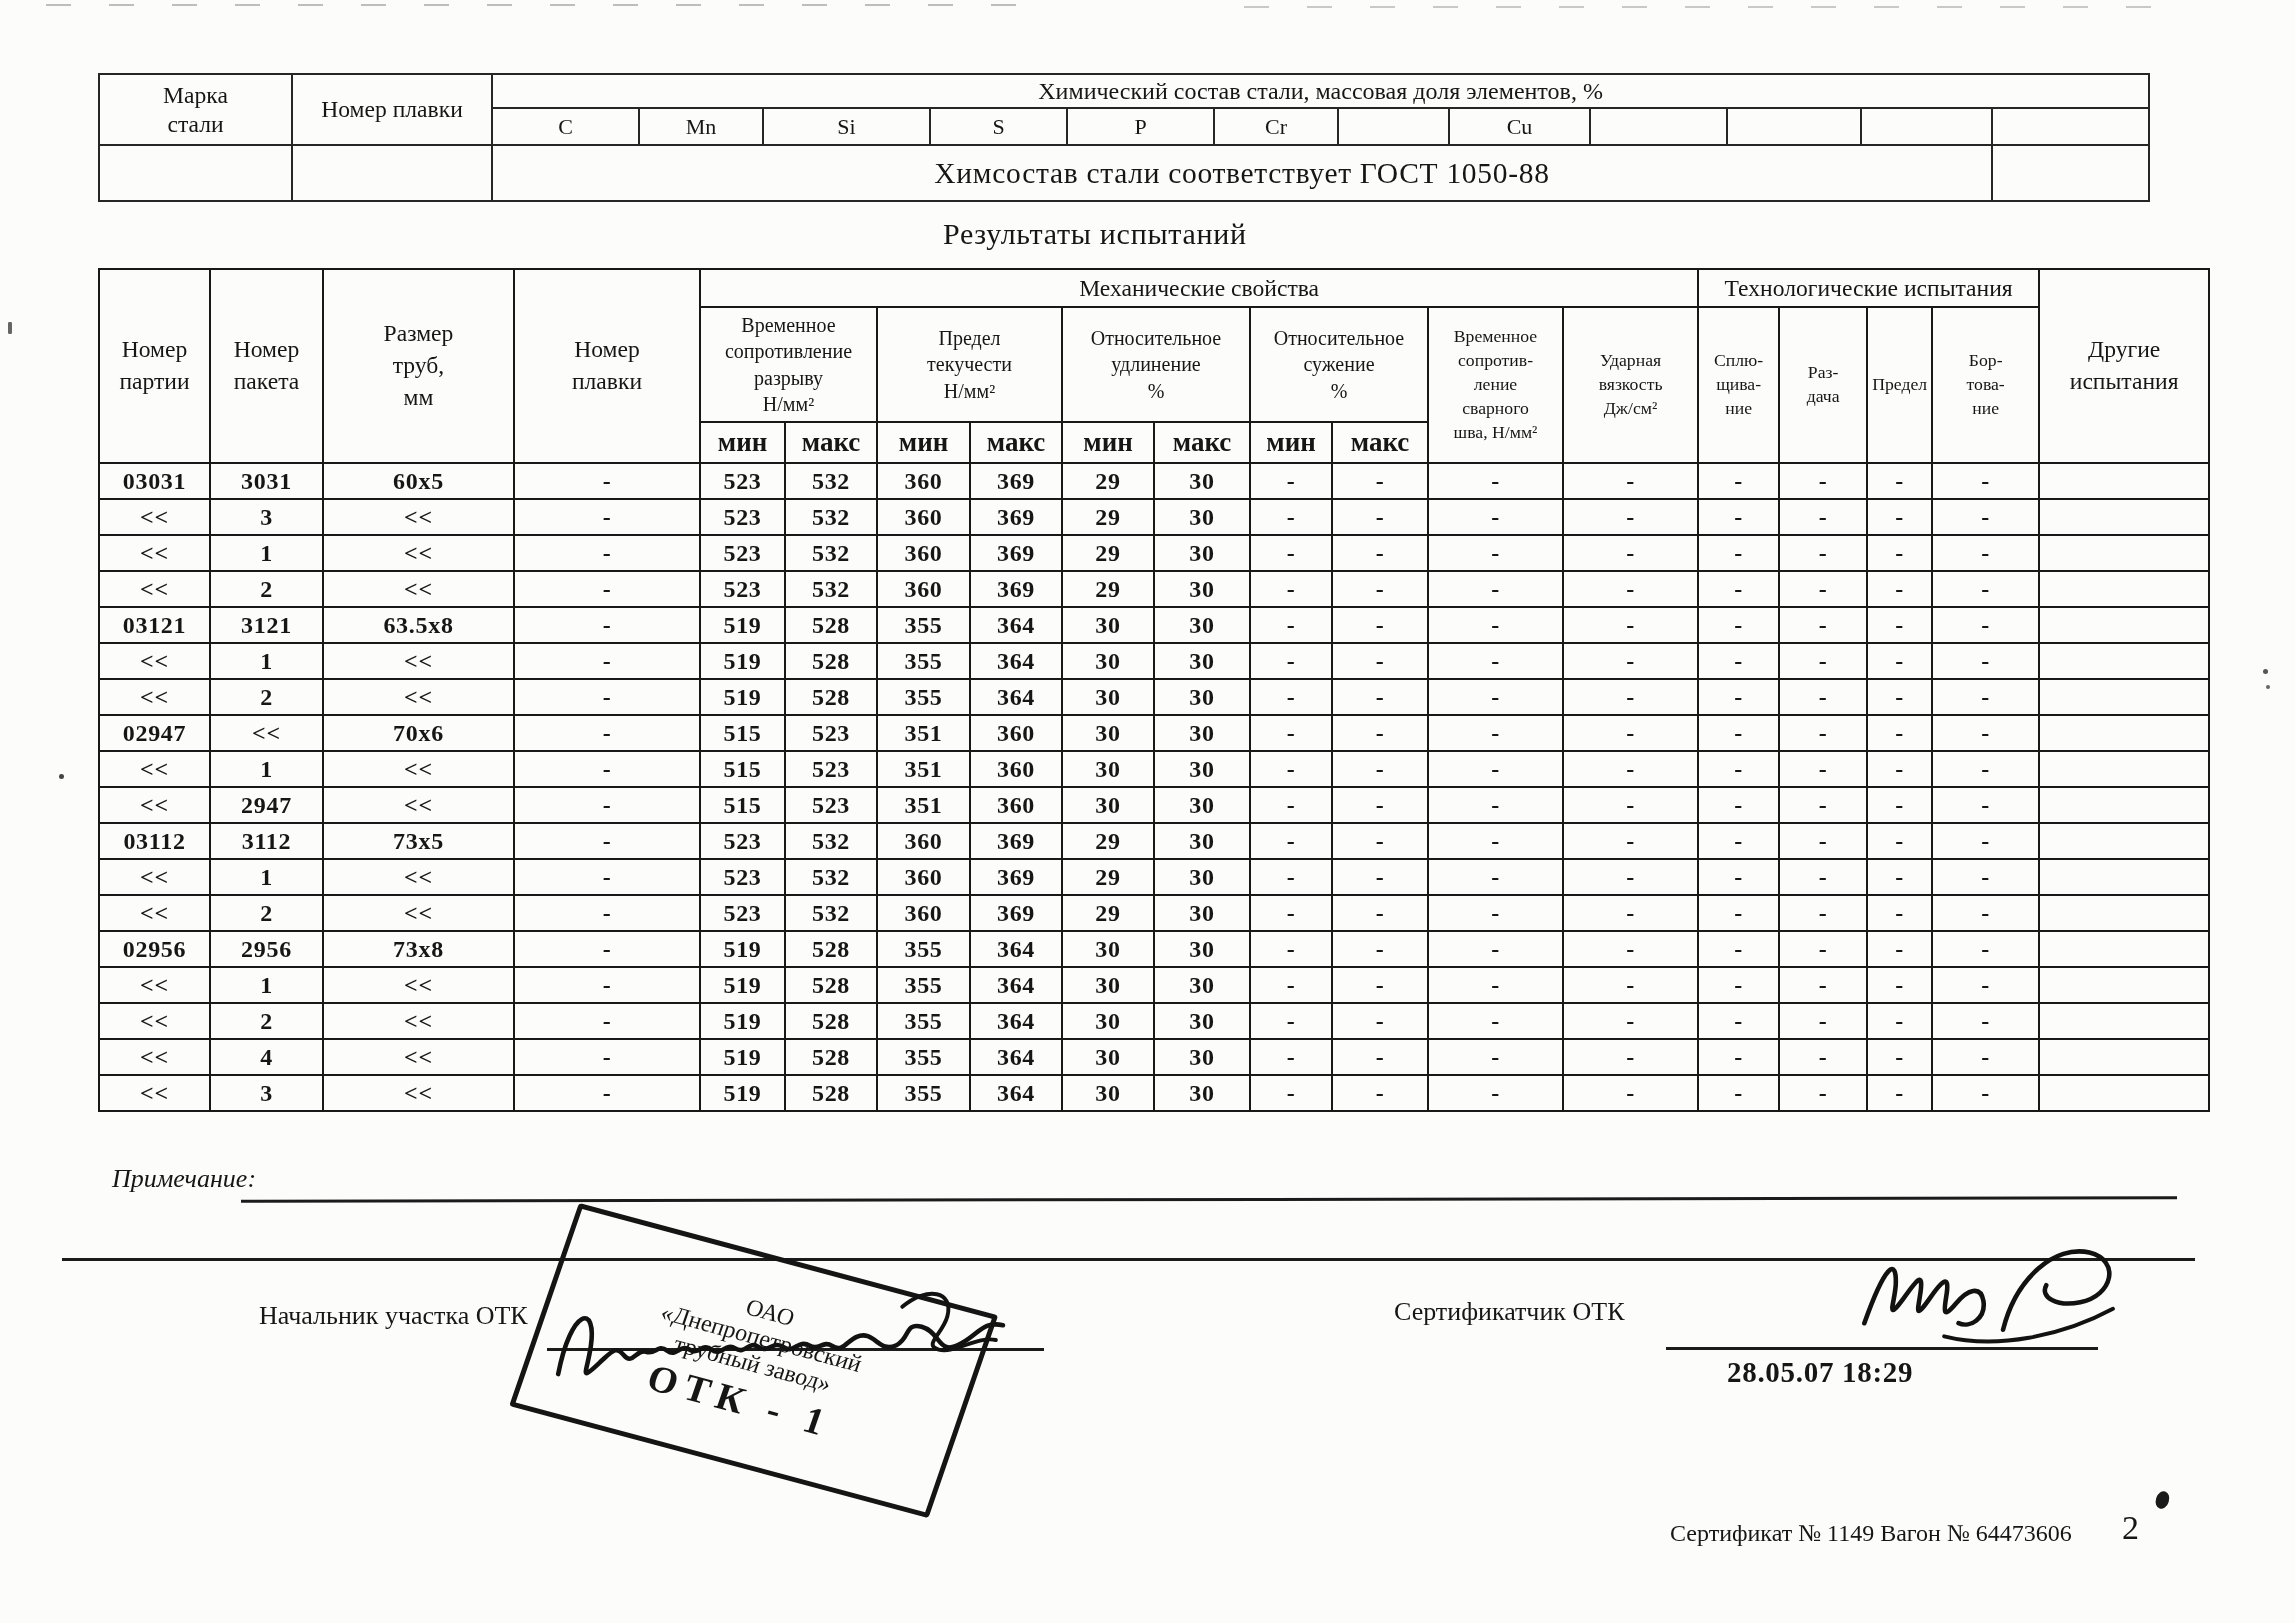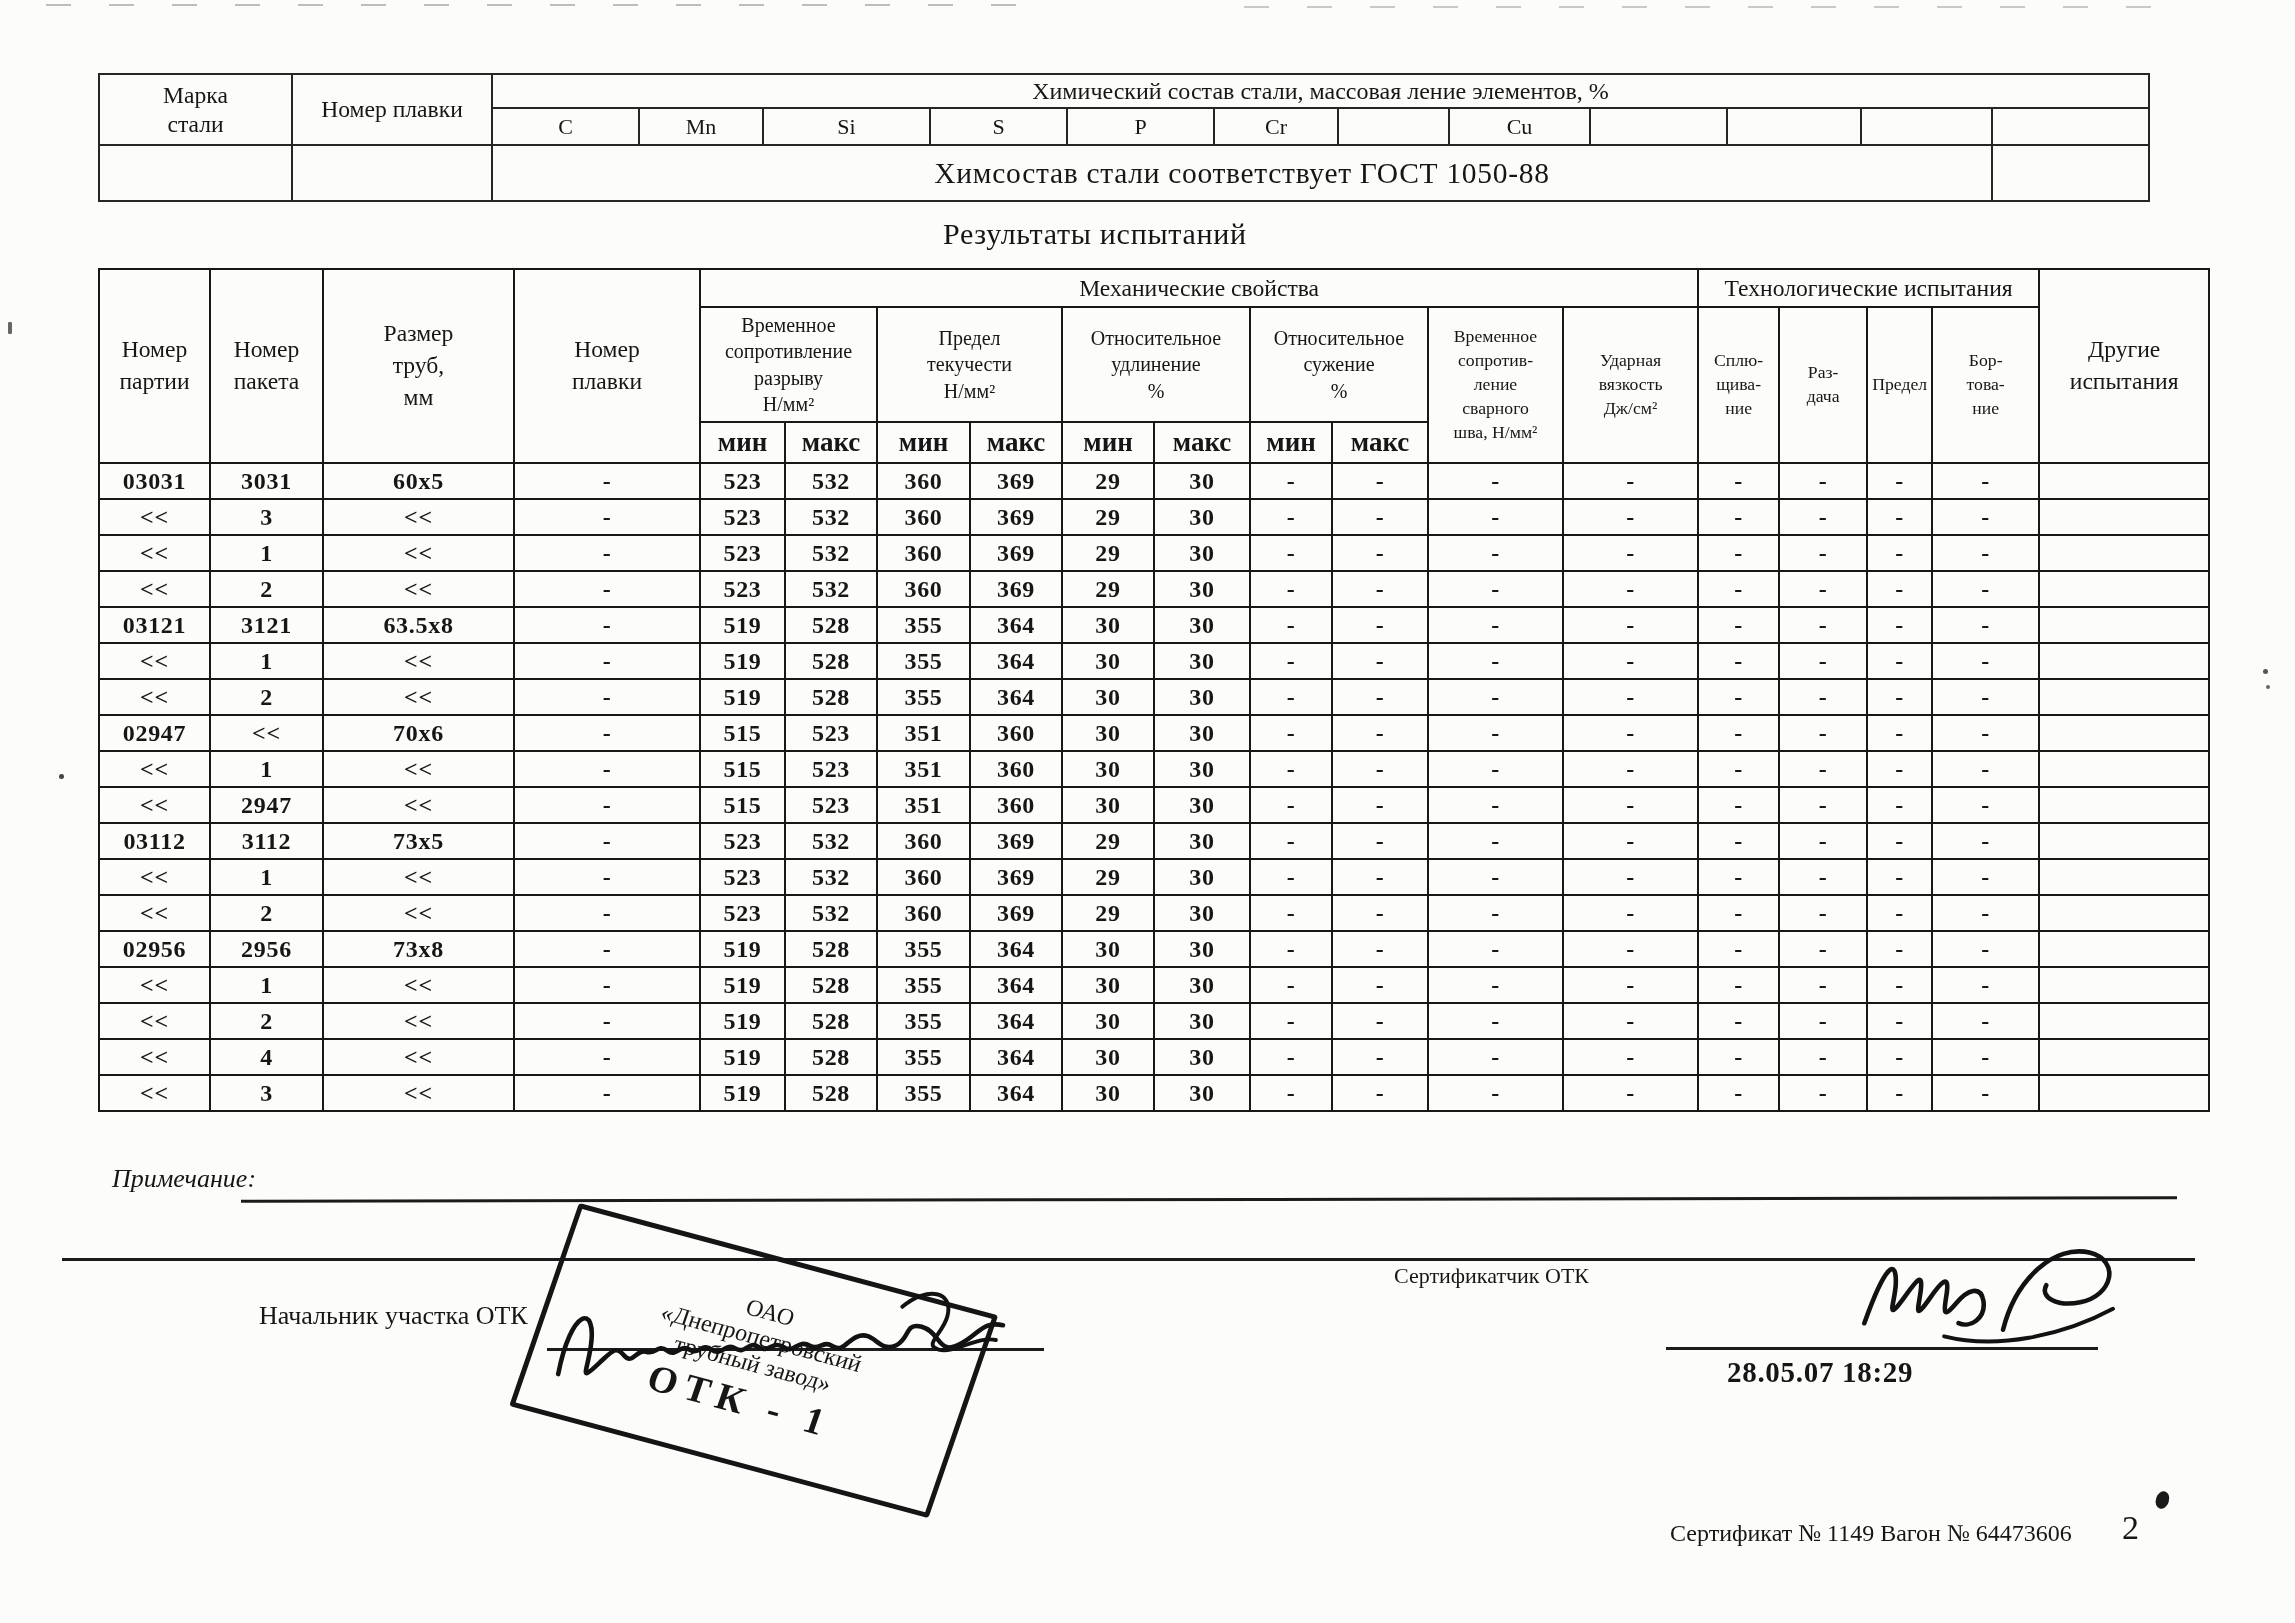--- a/index.html
+++ b/index.html
@@ -41,21 +41,21 @@
   #results-table tr.minmax{height:41px;}
   #results-table tr.minmax td{font-size:27px;font-weight:bold;}
   #results-table td.top-col{font-size:21.6px;line-height:1.35;white-space:pre-line;}
   #results-table tbody tr{height:36px;}
   #results-table tbody td{font-size:24px;font-weight:bold;letter-spacing:0.7px;}
 
   
   .hline{position:absolute;background:#1b1b1b;height:2.6px;}
   #note-label{left:112px;top:1164px;font-size:26px;font-style:italic;}
   #chief-label{left:259px;top:1301px;font-size:26px;}
-  #cert-label{left:1394px;top:1263px;font-size:22px;}
+  #cert-label{left:1394px;top:1297px;font-size:26px;}
   #cert-datetime{left:1727px;top:1356px;font-size:29px;font-weight:bold;letter-spacing:0.7px;text-align:center;}
   #doc-ref{left:1670px;top:1520px;font-size:24px;}
   #page-num{left:2122px;top:1509px;font-size:34px;}
 
   #qc-stamp{
     left:579px;top:1203px;width:424px;height:204px;
     border:5.2px solid #151515;border-radius:3.3px;
     transform:rotate(15deg) skewX(-4deg);transform-origin:left top;
     display:flex;flex-direction:column;align-items:center;justify-content:center;
     gap:0px;z-index:4;background:transparent;
@@ -94,21 +94,21 @@
     <col style="width:137px">
       <col style="width:134px">
       <col style="width:131px">
       <col style="width:157px">
   </colgroup>
   <tbody>
       <tr class="ch-r1">
     <td class="marka-cell" rowspan="2">Марка
 стали</td>
     <td class="nomer-cell" rowspan="2">Номер плавки</td>
-    <td class="chem-group-hdr" colspan="12">Химический состав стали, массовая ление элементов, %</td>
+    <td class="chem-group-hdr" colspan="12">Химический состав стали, массовая доля элементов, %</td>
   </tr>
   <tr class="ch-r2" id="chem-symbols-row">
         <td class="esym">C</td>
         <td class="esym">Mn</td>
         <td class="esym">Si</td>
         <td class="esym">S</td>
         <td class="esym">P</td>
         <td class="esym">Cr</td>
         <td class="esym"></td>
         <td class="esym">Cu</td>

